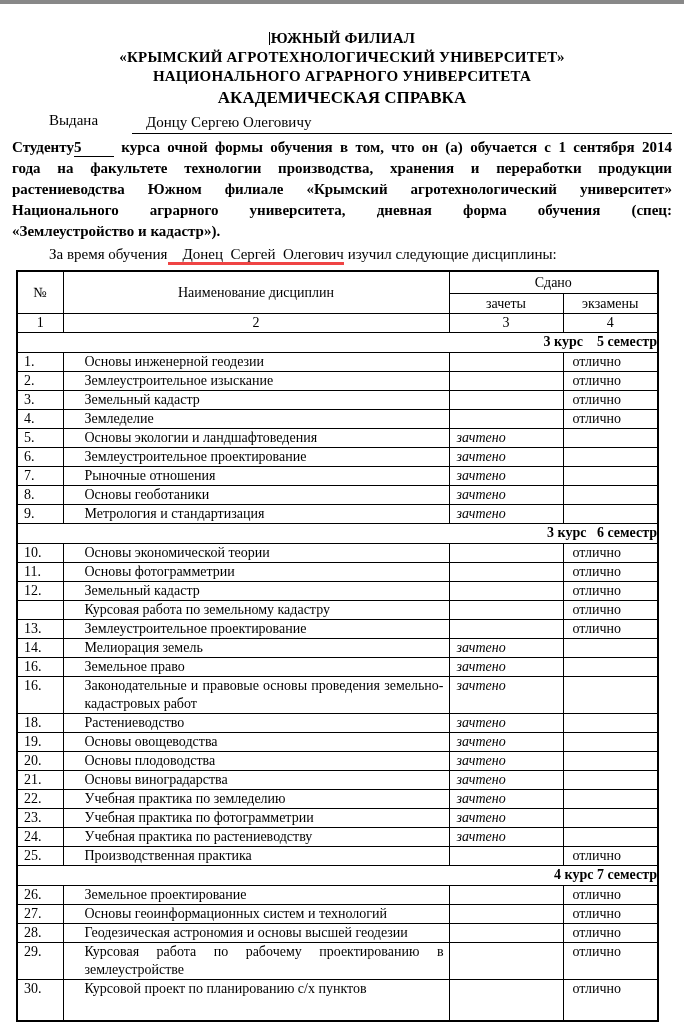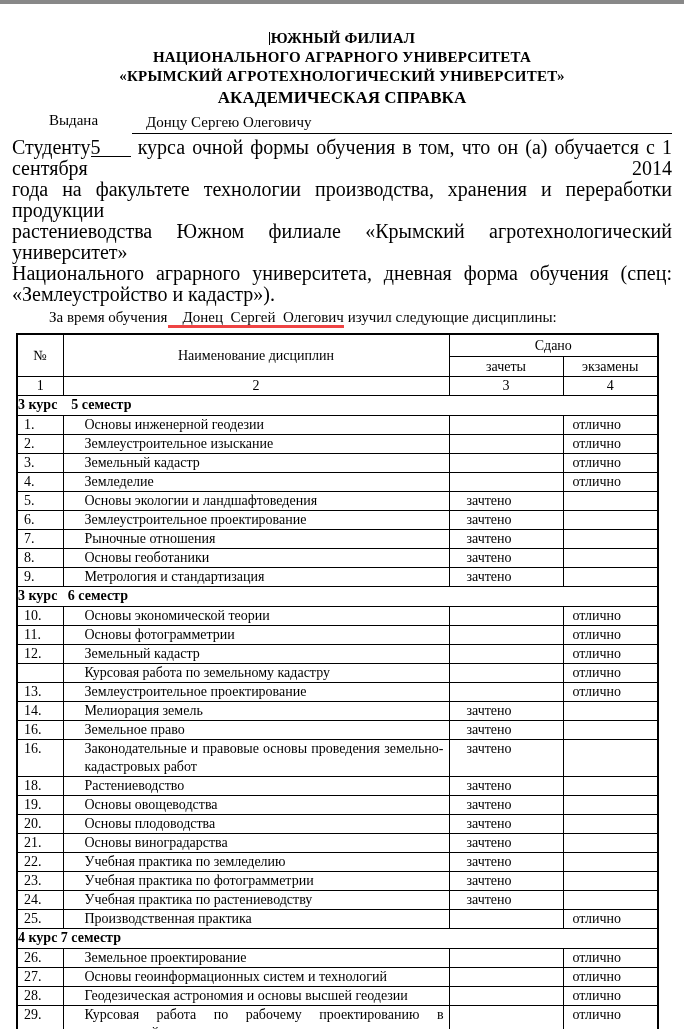--- a/index.html
+++ b/index.html
@@ -19,21 +19,21 @@
            vertical-align:-2px; margin-right:1px; }
 
   
   .issued-line { display:flex; font-size:15px;
                  margin-top:3px; height:22px; padding-left:37px;gap:28px; }
   .issued-label { white-space:nowrap; }
   .fill-underline { flex:1; border-bottom:1px solid #000; padding-left:14px;
                     white-space:nowrap; margin-left:6px; line-height:20px; }
 
   
-  .paragraph { font-size:20px; margin-top:3px; }
+  .paragraph { font-size:15px; margin-top:3px;font-weight:bold; }
   .p-line { line-height:21px; text-align:justify; text-align-last:justify; }
   .p-line.last { text-align:center; text-align-last:left; }
   .course-underline { display:inline-block; width:40px; border-bottom:1px solid #000;
                       text-align:center; line-height:17px; }
 
   .study-line { font-size:15px; line-height:22px; margin-top:1px; padding-left:37px; }
   .name-underline { border-bottom:3px solid #ef4444; white-space:pre; }
 
   
   table.disciplines {
@@ -42,37 +42,37 @@
     border:2px solid #000; font-size:14px;
   }
   .disciplines td {
     border:1px solid #000; vertical-align:top;
     line-height:18px; height:19px; overflow:hidden;
   }
   .disciplines td.th { text-align:center; vertical-align:middle; line-height:17px; }
   .disciplines tr.hdr1 td { height:22px; }
   .disciplines tr.hdr2 td { height:20px; }
   .disciplines tr.nums td { height:18px; text-align:center; }
-  td.section-cell { text-align:left; font-weight:bold; white-space:pre; height:20px; }
+  td.section-cell { text-align:right; font-weight:bold; white-space:pre; height:20px; }
   td.row-number-cell  { padding-left:6px; }
   td.discipline-name-cell { padding:0 5px 0 21px; text-align:justify; text-align-last:left; }
-  td.zachet-cell  { padding-left:17px; }
+  td.zachet-cell  { padding-left:7px;font-style:italic; }
   td.ekzamen-cell { padding-left:9px; }
   .disciplines tbody tr:last-child td { height:42px; }
 </style>
 </head>
 <body>
 
 <div class="page">
   <div class="content">
 
     <div class="title-block">
       <div class="title-line"><span class="caret"></span><span>ЮЖНЫЙ ФИЛИАЛ</span></div>
+      <div class="title-line">«КРЫМСКИЙ АГРОТЕХНОЛОГИЧЕСКИЙ УНИВЕРСИТЕТ»</div>
       <div class="title-line">НАЦИОНАЛЬНОГО АГРАРНОГО УНИВЕРСИТЕТА</div>
-      <div class="title-line">«КРЫМСКИЙ АГРОТЕХНОЛОГИЧЕСКИЙ УНИВЕРСИТЕТ»</div>
       <div class="title-main">АКАДЕМИЧЕСКАЯ СПРАВКА</div>
     </div>
 
     <div class="issued-line">
       <span class="issued-label">Выдана</span>
       <span class="fill-underline">Донцу Сергею Олеговичу</span>
     </div>
 
     <div class="paragraph">
       <div class="p-line"><span>Студенту</span><span class="course-underline">5</span><span> курса очной формы обучения в том, что он (а) обучается с 1 сентября 2014</span></div>

